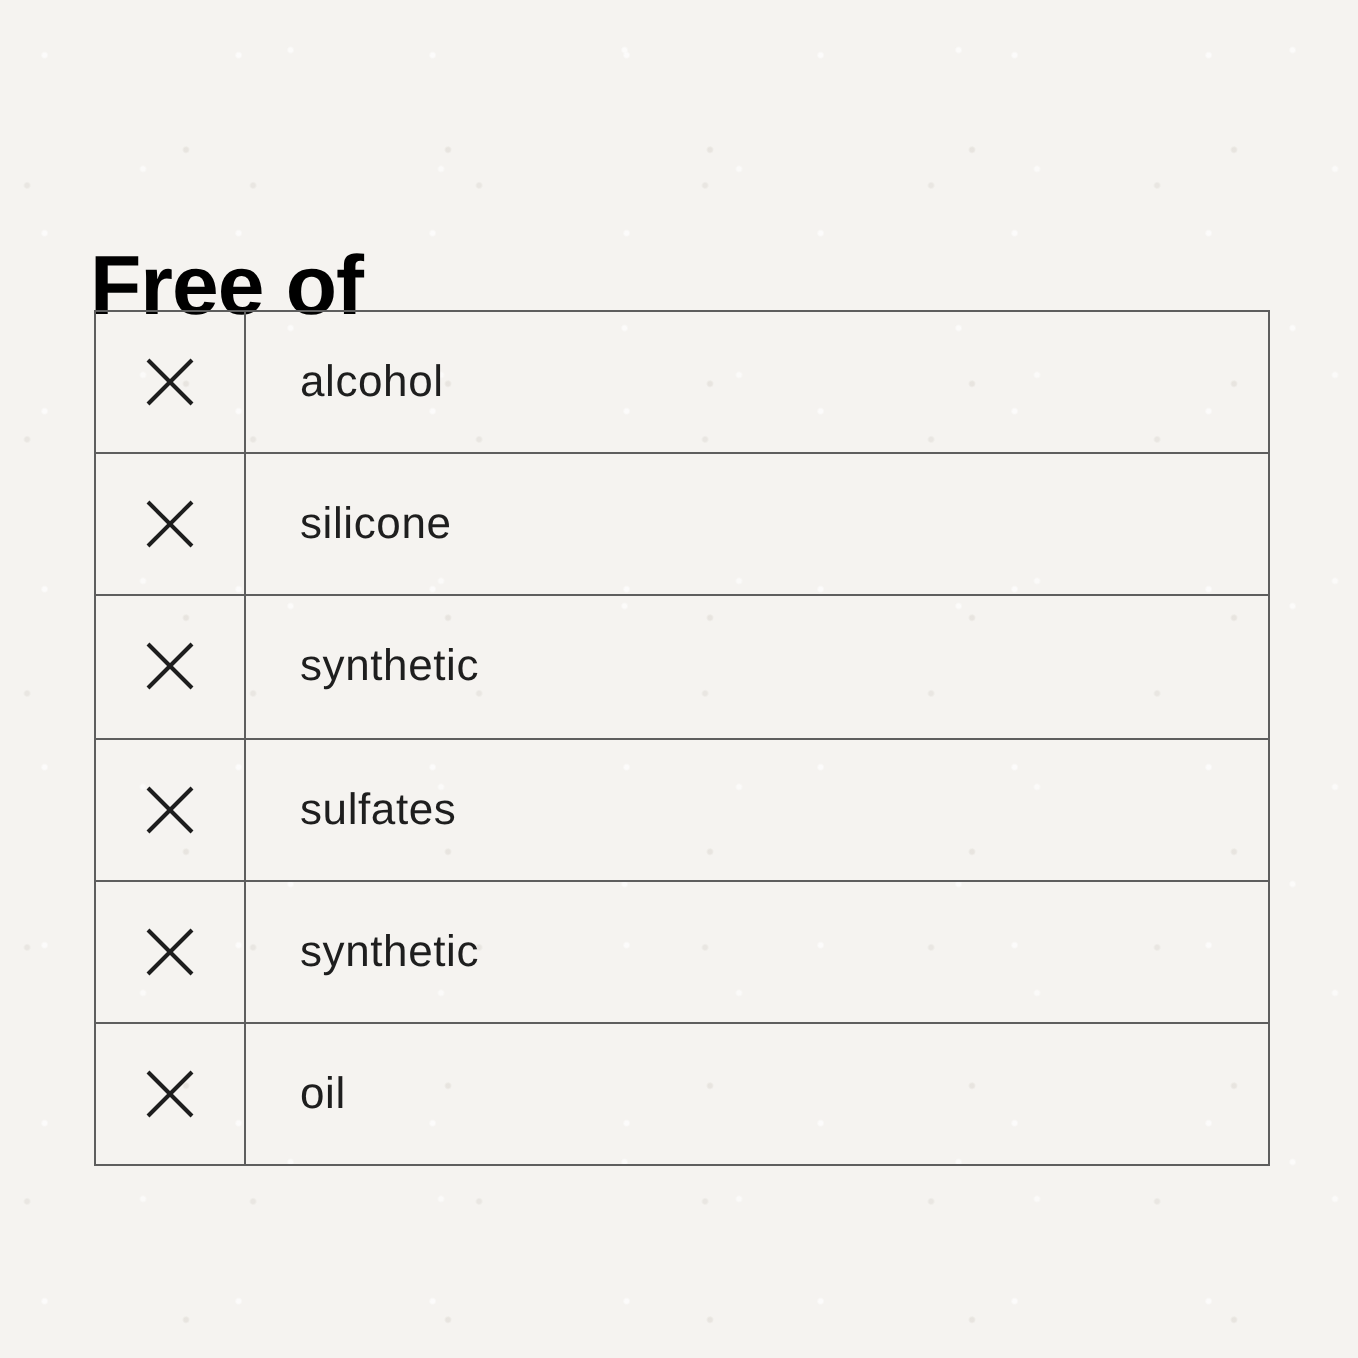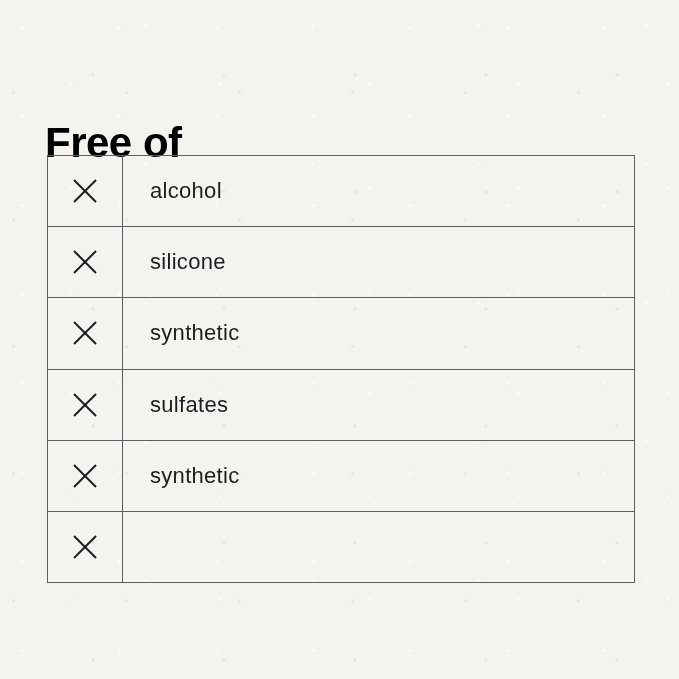--- a/index.html
+++ b/index.html
@@ -125,15 +125,16 @@
   </div>
 
 
   <div class="row">
     <div class="icon-cell">
       <svg width="26" height="28" viewBox="0 0 26 28">
           <line x1="2" y1="3" x2="24" y2="25"></line>
           <line x1="24" y1="3" x2="2" y2="25"></line>
         </svg>
     </div>
+    <div class="label-cell">oil</div>
   </div>
 
 </div>
 
 </body></html>

